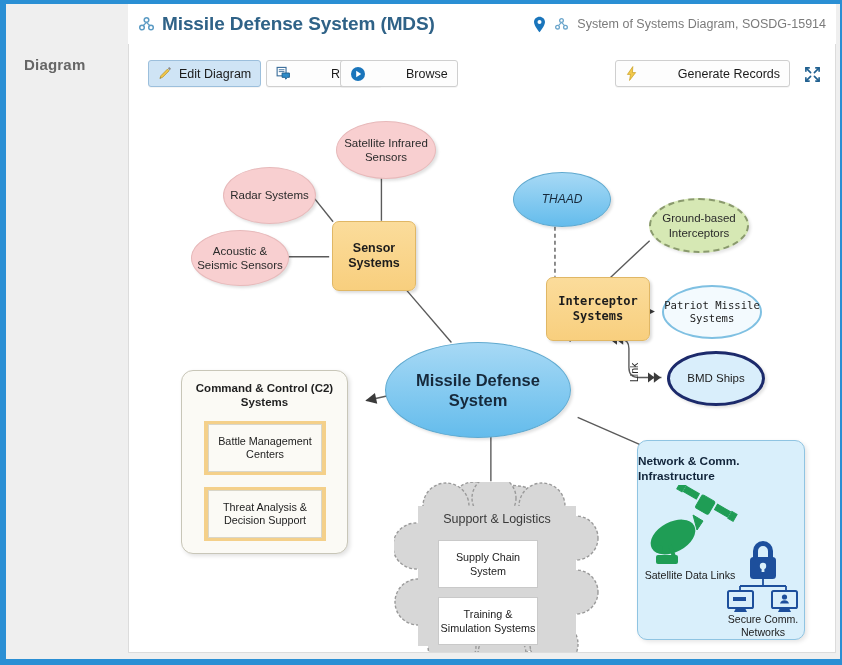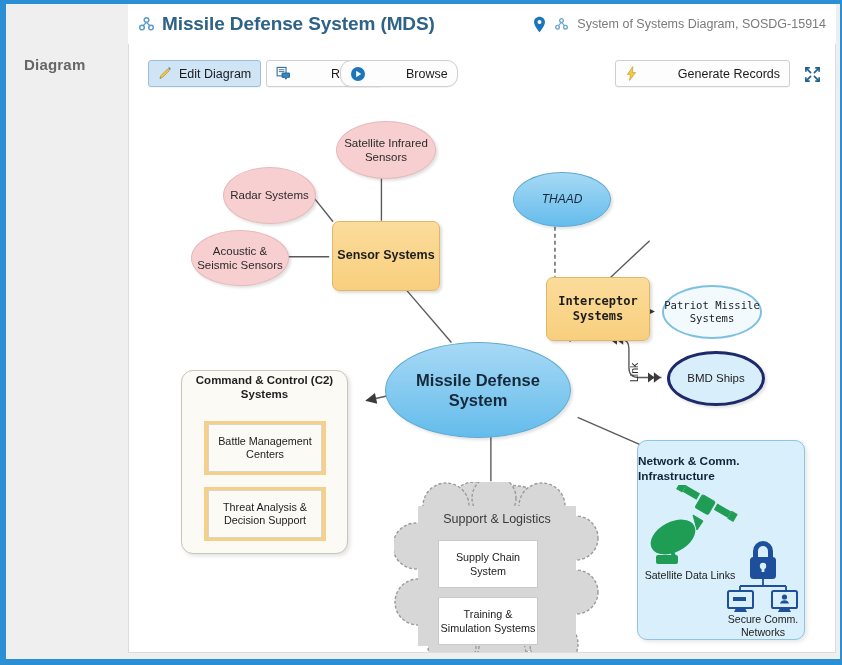--- a/index.html
+++ b/index.html
@@ -113,21 +113,21 @@
     box-shadow:2px 2px 3px rgba(0,0,0,.12);
     color:#1c1c1c;font-size:11.5px;
   }
   .mono{font-family:"DejaVu Sans Mono","Liberation Mono",monospace;}
   
   .c2{
     background:#fbfaf5;border:1px solid #c8c6b8;border-radius:12px;
     box-shadow:2px 2px 4px rgba(0,0,0,.12);
   }
   .c2-title{
-    position:absolute;left:0;right:0;top:2px;text-align:center;
+    position:absolute;left:0;right:0;top:10px;text-align:center;
     font-size:11.5px;font-weight:bold;color:#1f1f1f;line-height:1.25;
   }
   .c2-child{
     position:absolute;box-sizing:border-box;
     background:#fbfaf5;border:4px solid #f4d08a;
     display:flex;align-items:center;justify-content:center;text-align:center;
     font-size:10.8px;color:#1c1c1c;line-height:1.25;
   }
   .c2-child-in{border:1px solid #d9d6c9;width:100%;height:100%;display:flex;align-items:center;justify-content:center;}
   
@@ -220,21 +220,21 @@
           <span class="ico">
             <svg width="15" height="15" viewBox="0 0 16 16">
               <rect x="1.2" y="1.5" width="9.5" height="9" fill="#fff" stroke="#3b6e9c" stroke-width="1.2"></rect>
               <line x1="3" y1="4" x2="9" y2="4" stroke="#3b6e9c" stroke-width="1"></line>
               <line x1="3" y1="6" x2="9" y2="6" stroke="#3b6e9c" stroke-width="1"></line>
               <path d="M6.5 7.5h7.8v4.6h-2.3l-1.6 2-.4-2H6.5z" fill="#2e8bc8" stroke="#1f5f8f" stroke-width="1"></path>
             </svg>
           </span>
           <span>Review</span>
         </div>
-        <div class="btn plain" style="left:211px;top:16px;border-radius:11px;">
+        <div class="btn plain" style="left:211px;top:16px;">
           <span class="ico">
             <svg width="16" height="16" viewBox="0 0 16 16">
               <circle cx="8" cy="8" r="7" fill="#1a75bb"></circle>
               <path d="M6.2 4.7l5 3.3-5 3.3z" fill="#fff"></path>
             </svg>
           </span>
           <span>Browse</span>
         </div>
         <div class="btn plain" style="right:45px;top:16px;">
           <span class="ico">
@@ -309,28 +309,31 @@
         </div>
 
         <div class="node ellipse pink" style="left:207px;top:21px;width:100px;height:58px;">
           <span>Satellite Infrared Sensors</span>
         </div>
 
         <div class="node ellipse pink" style="left:62px;top:130px;width:98px;height:56px;">
           <span>Acoustic &amp; Seismic Sensors</span>
         </div>
 
-        <div class="node orange" style="left:203px;top:121px;width:108px;height:70px;font-size:12.5px;">
+        <div class="node orange" style="left:203px;top:121px;width:84px;height:70px;font-size:12.5px;">
           <span>Sensor Systems</span>
         </div>
 
         <div class="node ellipse blue" style="left:384px;top:72px;width:98px;height:55px;font-size:12px;font-style:italic;">
           <span>THAAD</span>
         </div>
 
+        <div class="node ellipse green" style="left:520px;top:98px;width:100px;height:55px;">
+          <span>Ground-based Interceptors</span>
+        </div>
 
         <div class="node orange mono" style="left:382px;top:177px;width:104px;height:64px;font-size:12px;margin-left:35px;">
           <span>Interceptor Systems</span>
         </div>
 
         <div class="node ellipse lightblue-outline mono" style="left:533px;top:185px;width:100px;height:54px;font-size:10.6px;">
           <span>Patriot Missile Systems</span>
         </div>
 
         <div class="node ellipse navy-outline" style="left:538px;top:251px;width:98px;height:55px;">

